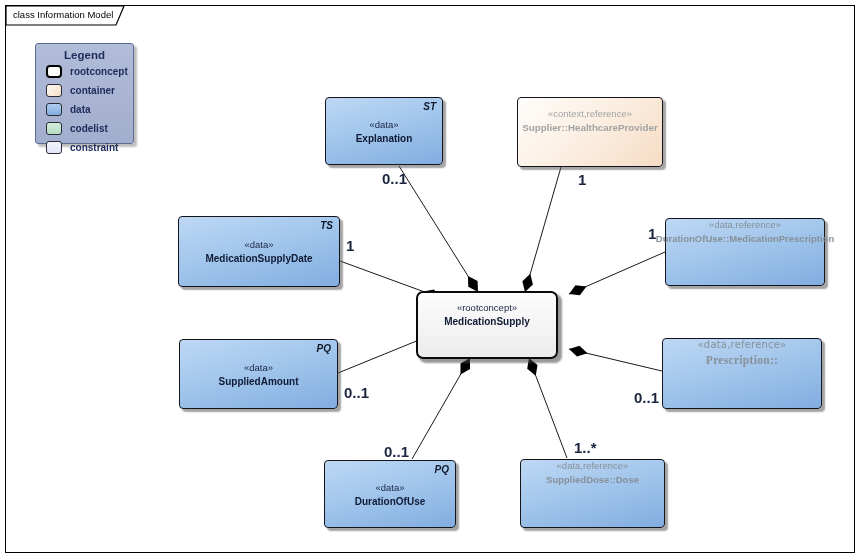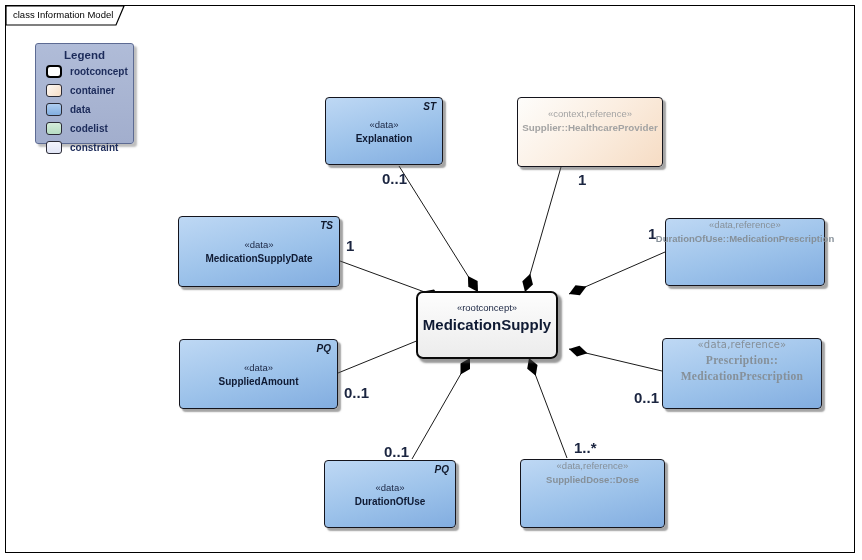--- a/index.html
+++ b/index.html
@@ -175,37 +175,36 @@
 
 <div class="node node-data" style="left:179px;top:339px;width:159px;height:70px;">
   <span class="type-badge">PQ</span>
   <span class="stereotype">«data»</span>
   <span class="node-name">SuppliedAmount</span>
 </div>
 
 <div class="node node-ref node-wide" style="left:662px;top:338px;width:160px;height:71px;">
   <span class="stereotype">«data,reference»</span>
   <span class="node-name">Prescription::</span>
-  <span class="node-name">MedicationPrescription</span>
 </div>
 
 <div class="node node-data" style="left:324px;top:460px;width:132px;height:68px;">
   <span class="type-badge">PQ</span>
   <span class="stereotype">«data»</span>
   <span class="node-name">DurationOfUse</span>
 </div>
 
 <div class="node node-ref" style="left:520px;top:459px;width:145px;height:69px;">
   <span class="stereotype">«data,reference»</span>
   <span class="node-name">SuppliedDose::Dose</span>
 </div>
 
 <div class="node node-central" style="left:416px;top:291px;width:142px;height:68px;">
   <span class="stereotype">«rootconcept»</span>
-  <span class="node-name" style="font-size:15px;">MedicationSupply</span>
+  <span class="node-name" style="font-size:10px;">MedicationSupply</span>
 </div>
 
 <span class="mult" style="left:382px;top:170px;">0..1</span>
 <span class="mult" style="left:578px;top:171px;">1</span>
 <span class="mult" style="left:346px;top:237px;">1</span>
 <span class="mult" style="left:648px;top:225px;">1</span>
 <span class="mult" style="left:344px;top:384px;">0..1</span>
 <span class="mult" style="left:634px;top:389px;">0..1</span>
 <span class="mult" style="left:384px;top:443px;">0..1</span>
 <span class="mult" style="left:574px;top:439px;">1..*</span>

